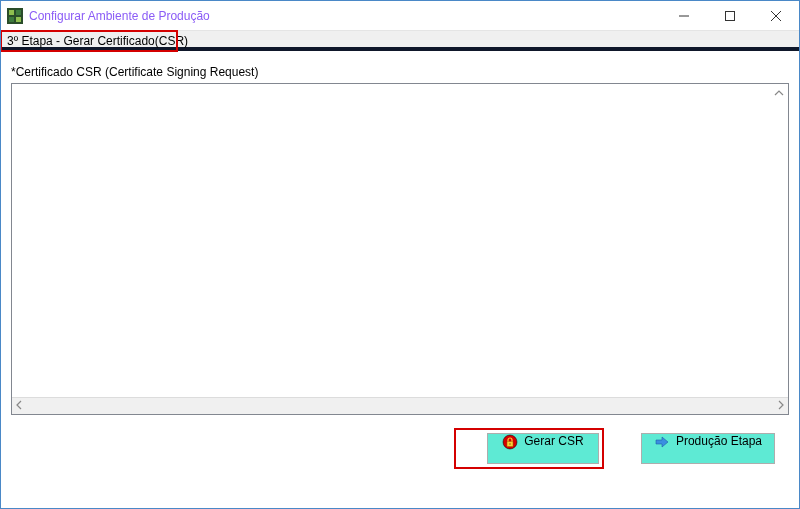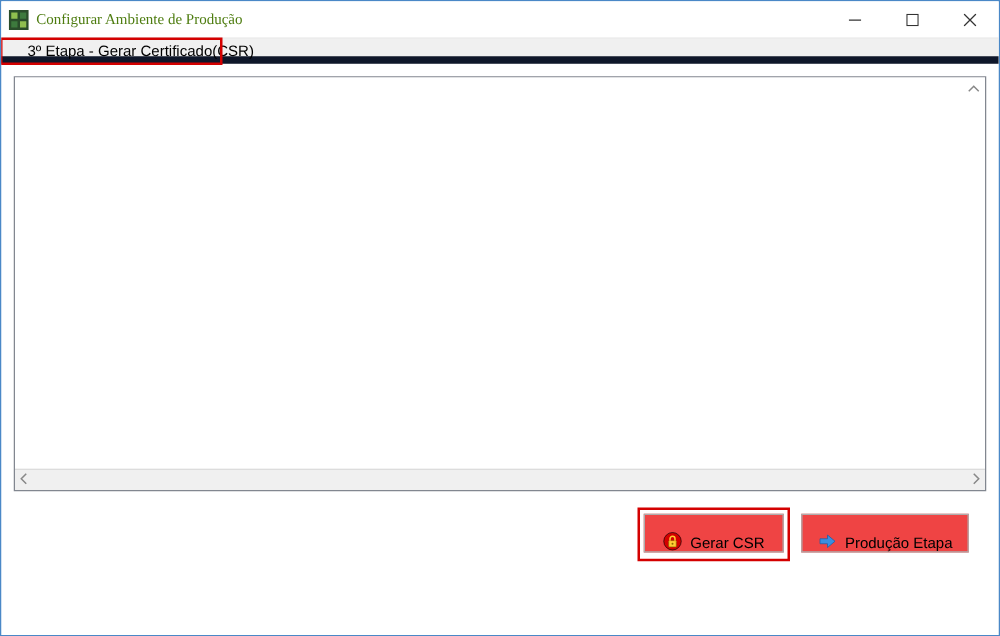--- a/index.html
+++ b/index.html
@@ -15,43 +15,41 @@
   }
 
   
   .titlebar {
     height: 30px;
     background: #ffffff;
     border-bottom: 1px solid #e5e5e5;
     display: flex;
     align-items: center;
     padding-left: 6px;
-    color: #4d7c0f;
-    font-family: Liberation Serif, serif;
+    color: #8b5cf6;
   }
   .titlebar .app-icon {
     width: 16px; height: 16px;
     margin-right: 6px;
     display: inline-flex;
   }
   .titlebar .title-text { flex: 0 0 auto; font-size: 12px; }
   .titlebar .spacer { flex: 1 1 auto; }
   .titlebar .winbtn {
     width: 46px; height: 30px;
     display: inline-flex; align-items: center; justify-content: center;
     color: #555;
   }
 
   
   .step-band {
     background: #f0f0f0;
-    border-bottom: 6px solid #0f172a;
+    border-bottom: 4px solid #0f172a;
     position: relative;
     height: 20px;
-    padding-left: 15px;
   }
   .step-label {
     display: inline-block;
     padding: 2px 6px;
     color: #000;
     font-size: 12px;
     line-height: 16px;
   }
   .step-highlight {
     position: absolute;
@@ -110,30 +108,31 @@
   
   .button-bar {
     padding: 18px 14px 0 0;
     display: flex;
     justify-content: flex-end;
     gap: 14px;
   }
   .btn {
     height: 31px;
     min-width: 112px;
-    background: #ef4444;
+    background: #5eead4;
     border: 1px solid #adadad;
     display: inline-flex;
-    align-items: flex-end;
+    align-items: flex-start;
     justify-content: center;
     gap: 6px;
     padding: 0 12px;
     font: inherit;
     color: #000;
     cursor: pointer;
+    margin-left: 28px;
   }
   .btn .icon { width: 16px; height: 16px; display:inline-flex; }
   .btn-highlight {
     position: absolute;
     border: 2px solid #d40000;
     pointer-events: none;
   }
   .btn-wrap { position: relative; display: inline-block; }
   .btn-wrap .btn-highlight {
     top: -5px; left: -5px; right: -5px; bottom: -5px;
@@ -170,20 +169,21 @@
       </svg>
   </span>
 </div>
 
 <div class="step-band">
   <span class="step-label">3º Etapa - Gerar Certificado(CSR)</span>
   <span class="step-highlight" style="width:178px"></span>
 </div>
 
 <div class="content">
+  <div class="field-label">*Certificado CSR (Certificate Signing Request)</div>
 
   <div class="textarea-wrap">
     <textarea class="csr-textarea" readonly="" style=""></textarea>
     <span class="v-scroll-stub">
       <svg width="10" height="10" viewBox="0 0 10 10">
           <path d="M1 7 L5 3 L9 7" fill="none" stroke="#888" stroke-width="1.2"></path>
         </svg>
     </span>
     <div class="h-scroll-stub">
       <span>

